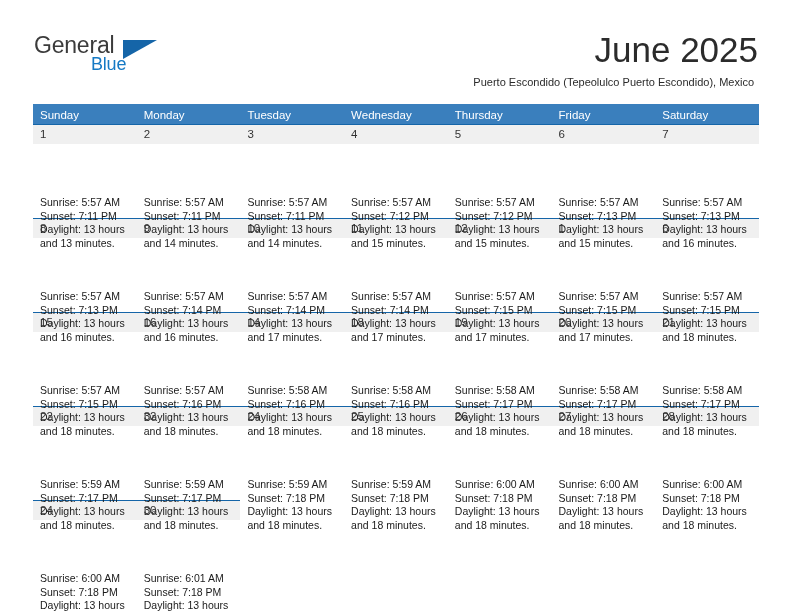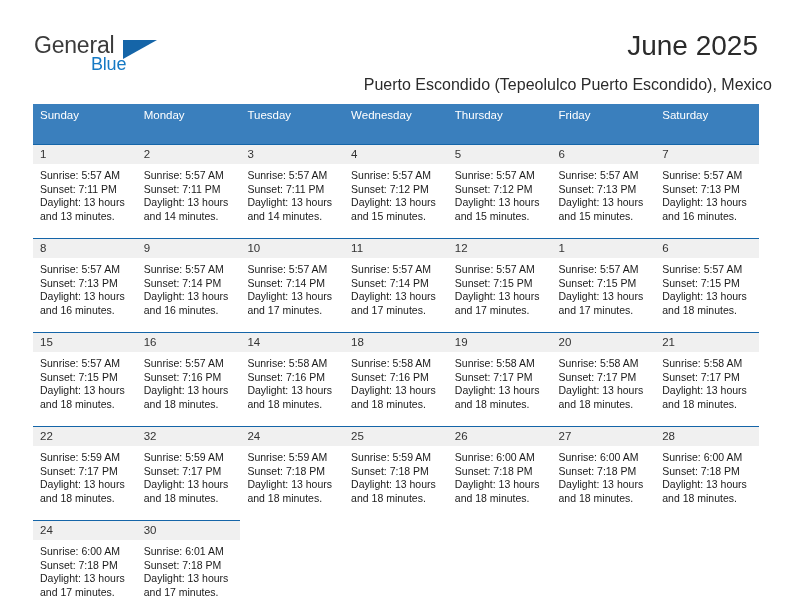--- a/index.html
+++ b/index.html
@@ -61,30 +61,30 @@
     top: 22px;
     font-size: 18px;
     letter-spacing: -0.2px;
     color: #1579c4;
     font-family: "Liberation Sans", sans-serif;
   }
   .title {
     position: absolute;
     right: 34px;
     top: 30px;
-    font-size: 28px;
+    font-size: 35px;
     color: #2b2b2b;
     text-align: left;
     white-space: nowrap;
   }
   .subtitle {
     position: absolute;
-    right: 20px;
+    right: 38px;
     top: 76px;
-    font-size: 16px;
+    font-size: 11px;
     color: #2b2b2b;
     text-align: right;
     white-space: nowrap;
   }
 
   
   .calendar {
     position: absolute;
     left: 33px;
     top: 104px;
@@ -94,21 +94,21 @@
     width: 726px;
     border-collapse: collapse;
     table-layout: fixed;
   }
   .cal-table th {
     background: #3a7fbd;
     color: #ffffff;
     font-size: 11.5px;
     font-weight: normal;
     text-align: left;
-    padding: 5px 0 23px 7px;
+    padding: 5px 0 3px 7px;
     height: 12px;
     border: none;
   }
   .cal-table td {
     vertical-align: top;
     padding: 0;
     border: none;
     width: 103.71px;
   }
   .daycell {
@@ -131,20 +131,21 @@
     box-sizing: border-box;
   }
   .daynum.blank {
     background: #ffffff;
   }
   .dayinfo {
     padding: 5px 6px 0 7px;
     font-size: 10.5px;
     line-height: 13.6px;
     color: #1a1a1a;
+    margin-top: 47px;
   }
   .dayinfo div {
     white-space: nowrap;
   }
   .dayinfo .daylight {
     white-space: normal;
   }
   .row-gap td {
     height: 8px;
     background: #ffffff;

